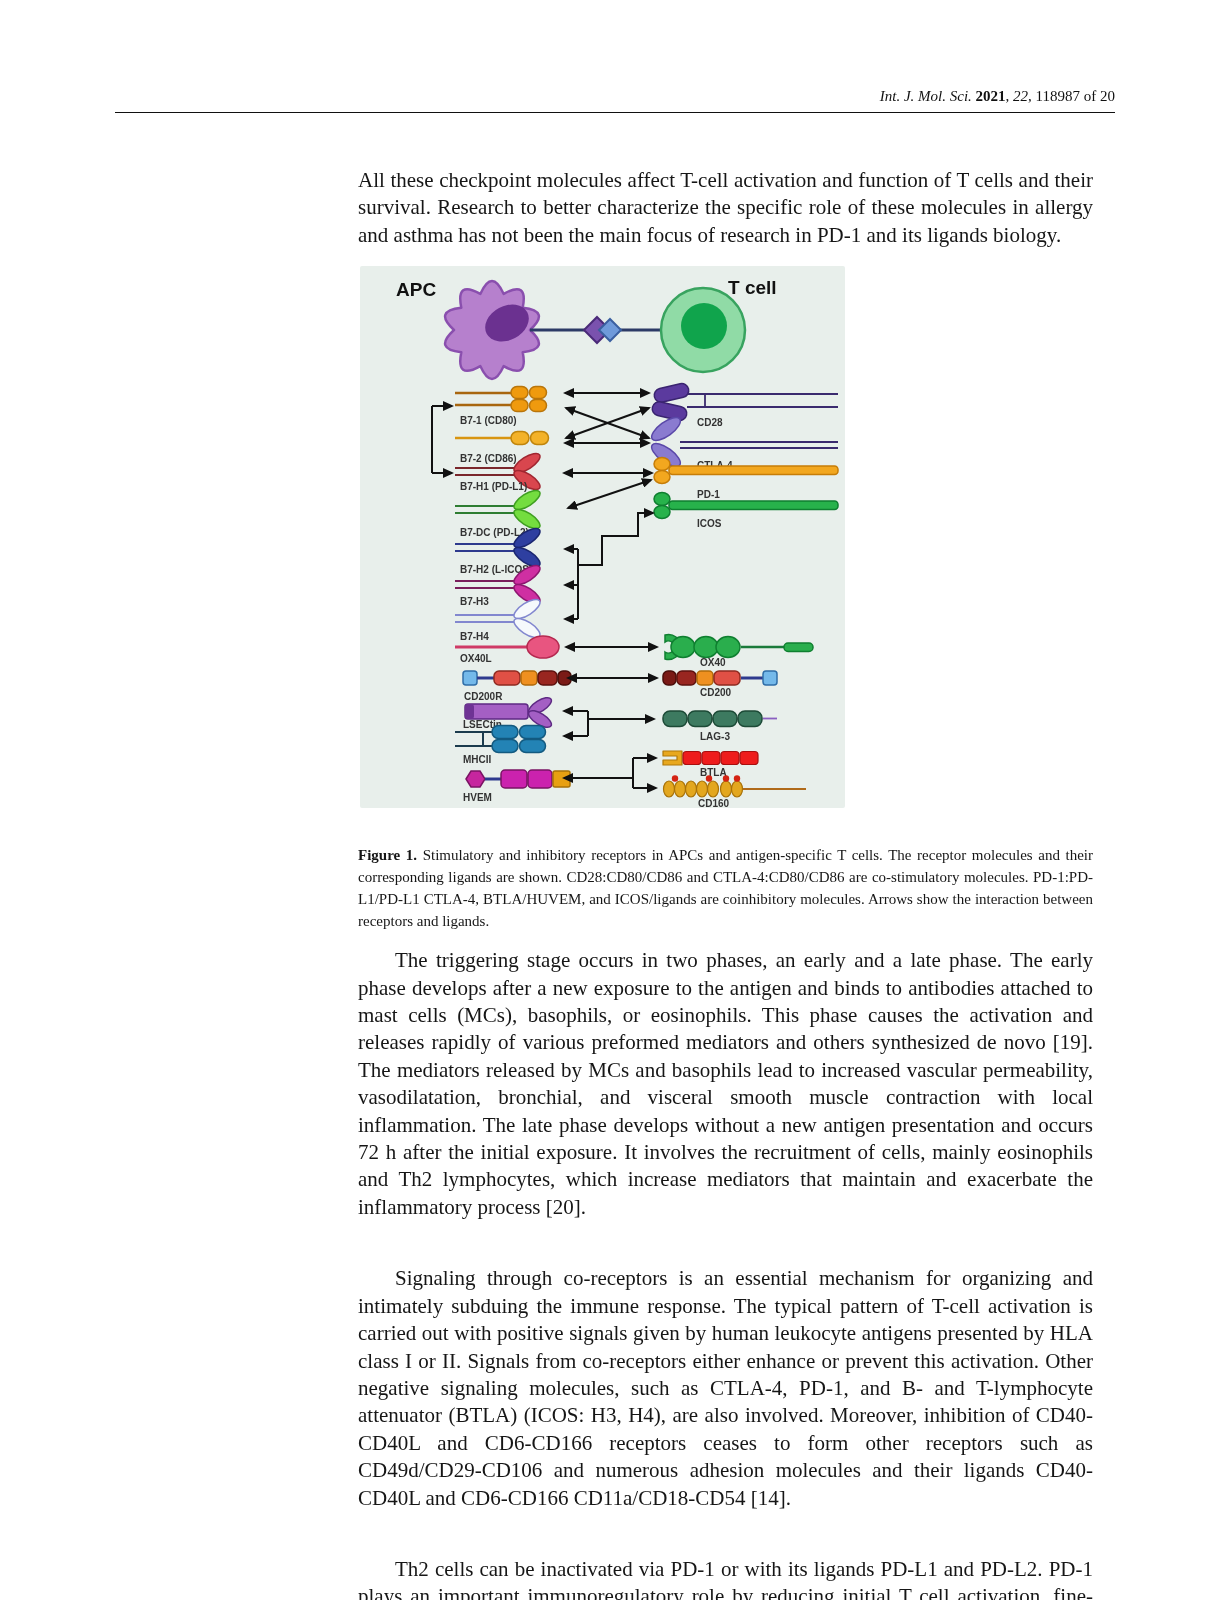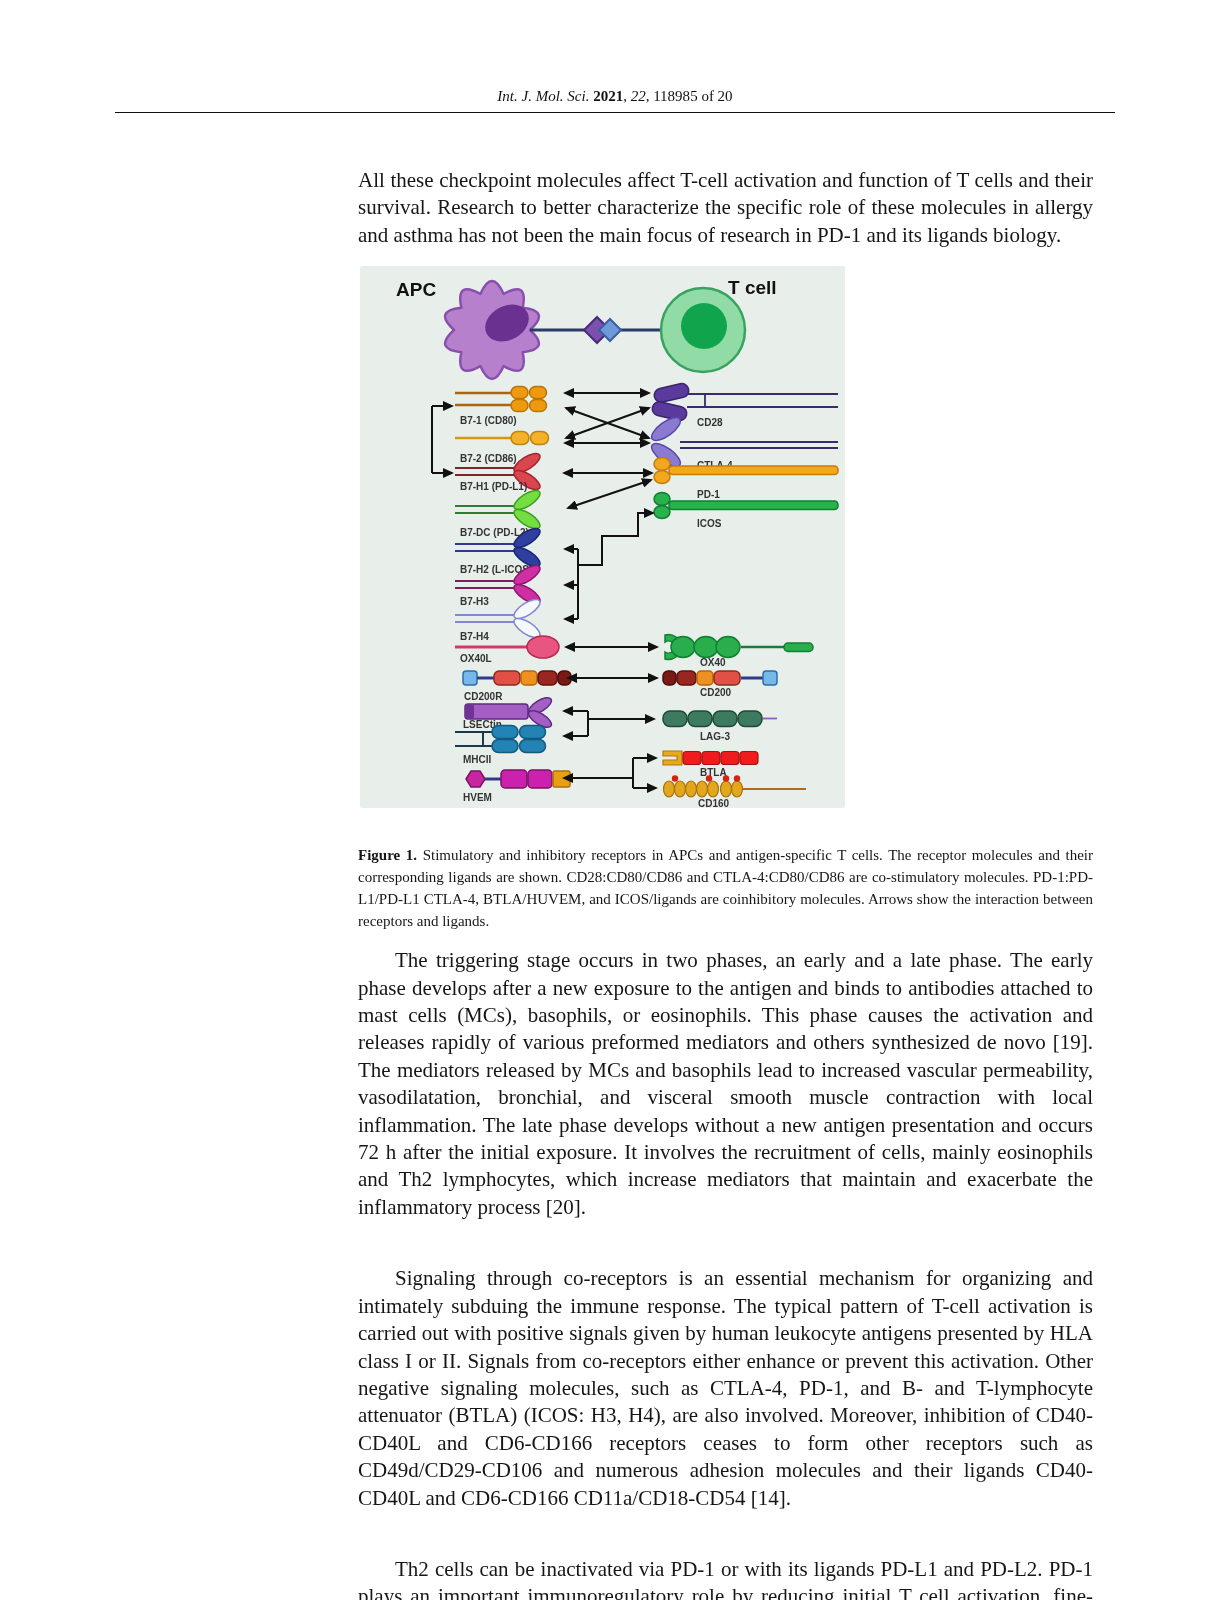--- a/index.html
+++ b/index.html
@@ -3,21 +3,21 @@
 <meta charset="utf-8">
 <style>
   html,body{margin:0;padding:0;}
   body{
     width:1229px;height:1600px;position:relative;background:#ffffff;
     font-family:"Liberation Serif","DejaVu Serif",serif;color:#1a1a1a;
     overflow:hidden;
   }
   .pg-header{
     position:absolute;top:88px;left:115px;width:1000px;
-    display:flex;justify-content:center;align-items:baseline;
+    display:flex;justify-content:flex-end;align-items:baseline;
     font-size:15px;color:#111;
   }
   .pg-rule{
     position:absolute;top:112px;left:115px;width:1000px;
     border-top:1.6px solid #111;height:0;
   }
   .content{
     position:absolute;left:358px;top:167px;width:735px;
   }
   p.body-par{
@@ -33,21 +33,21 @@
   .celllbl{font:700 19px "Liberation Sans",sans-serif;fill:#111111;}
   .arrow{stroke:#111111;stroke-width:2;fill:none;}
 </style>
 </head>
 <body>
 
 <div class="pg-header">
   <span>
     <i>Int. J. Mol. Sci. </i><b>2021</b><span>, </span><i>22</i><span>, </span><span>11898</span>
   </span>
-  <span>5 of 20</span>
+  <span>7 of 20</span>
 </div>
 <div class="pg-rule"></div>
 
 <div class="content">
 
   <p class="body-par">All these checkpoint molecules affect T-cell activation and function of T cells and their survival. Research to better characterize the specific role of these molecules in allergy and asthma has not been the main focus of research in PD-1 and its ligands biology.</p>
 
   <div class="figwrap">
   <svg width="485" height="542" viewBox="0 0 485 542" xmlns="http://www.w3.org/2000/svg">
     <defs>

